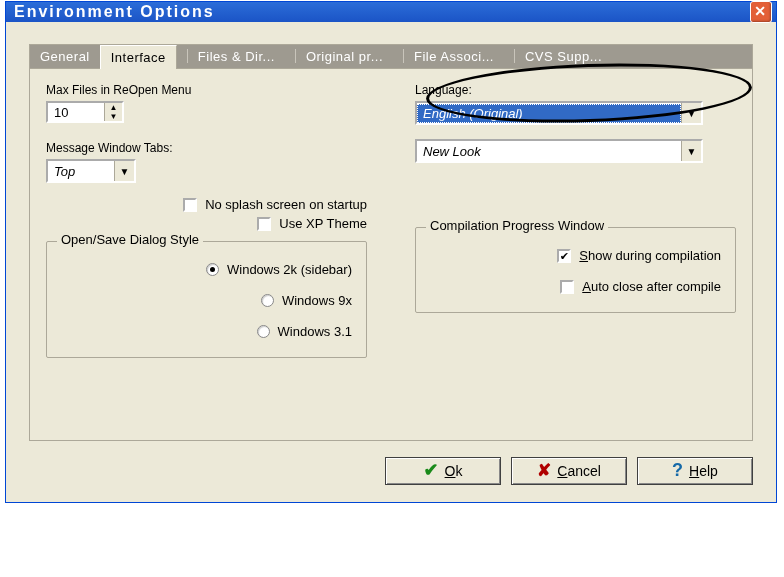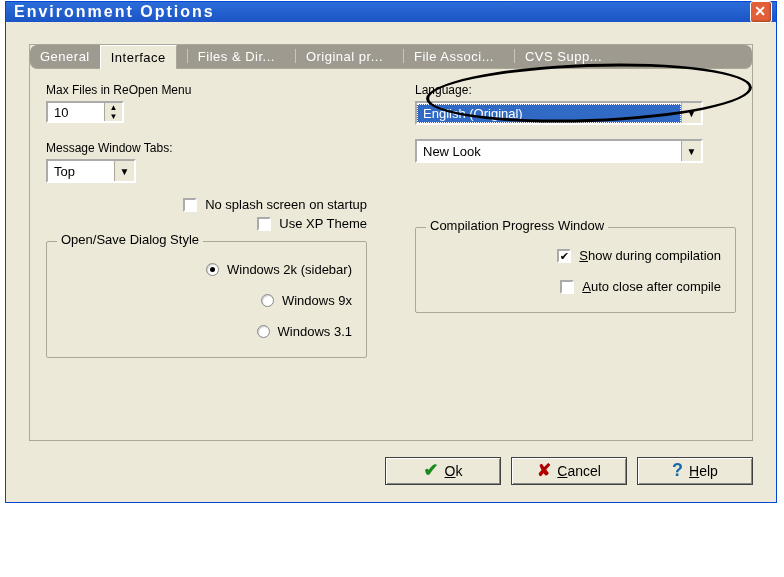--- a/index.html
+++ b/index.html
@@ -57,21 +57,20 @@
     left: 18px; right: 18px; top: 10px; bottom: 56px;
     border: 1px solid #aca899;
     background: #ece9d8;
   }
   .tabs {
     height: 24px;
     background: #9e9a90;
     display: flex;
     align-items: stretch;
     border-bottom: 1px solid #aca899;
-    border-radius: 7px;
   }
   .tab {
     padding: 4px 10px 0 10px;
     color: #fff;
     font-size: 13px;
     font-family: "Tahoma", sans-serif;
     cursor: pointer;
     white-space: nowrap;
     letter-spacing: .5px;
   }
@@ -146,20 +145,21 @@
     display: flex;
     align-items: center;
     height: 24px;
     background: #fff;
     border: 2px inset #fff;
   }
   .combo .val {
     flex: 1;
     padding: 2px 6px;
     font-size: 13px;
+    font-style: italic;
   }
   .combo .drop {
     width: 20px;
     height: 100%;
     background: #ece9d8;
     border-left: 1px solid #aca899;
     display: flex;
     align-items: center;
     justify-content: center;
     cursor: pointer;

